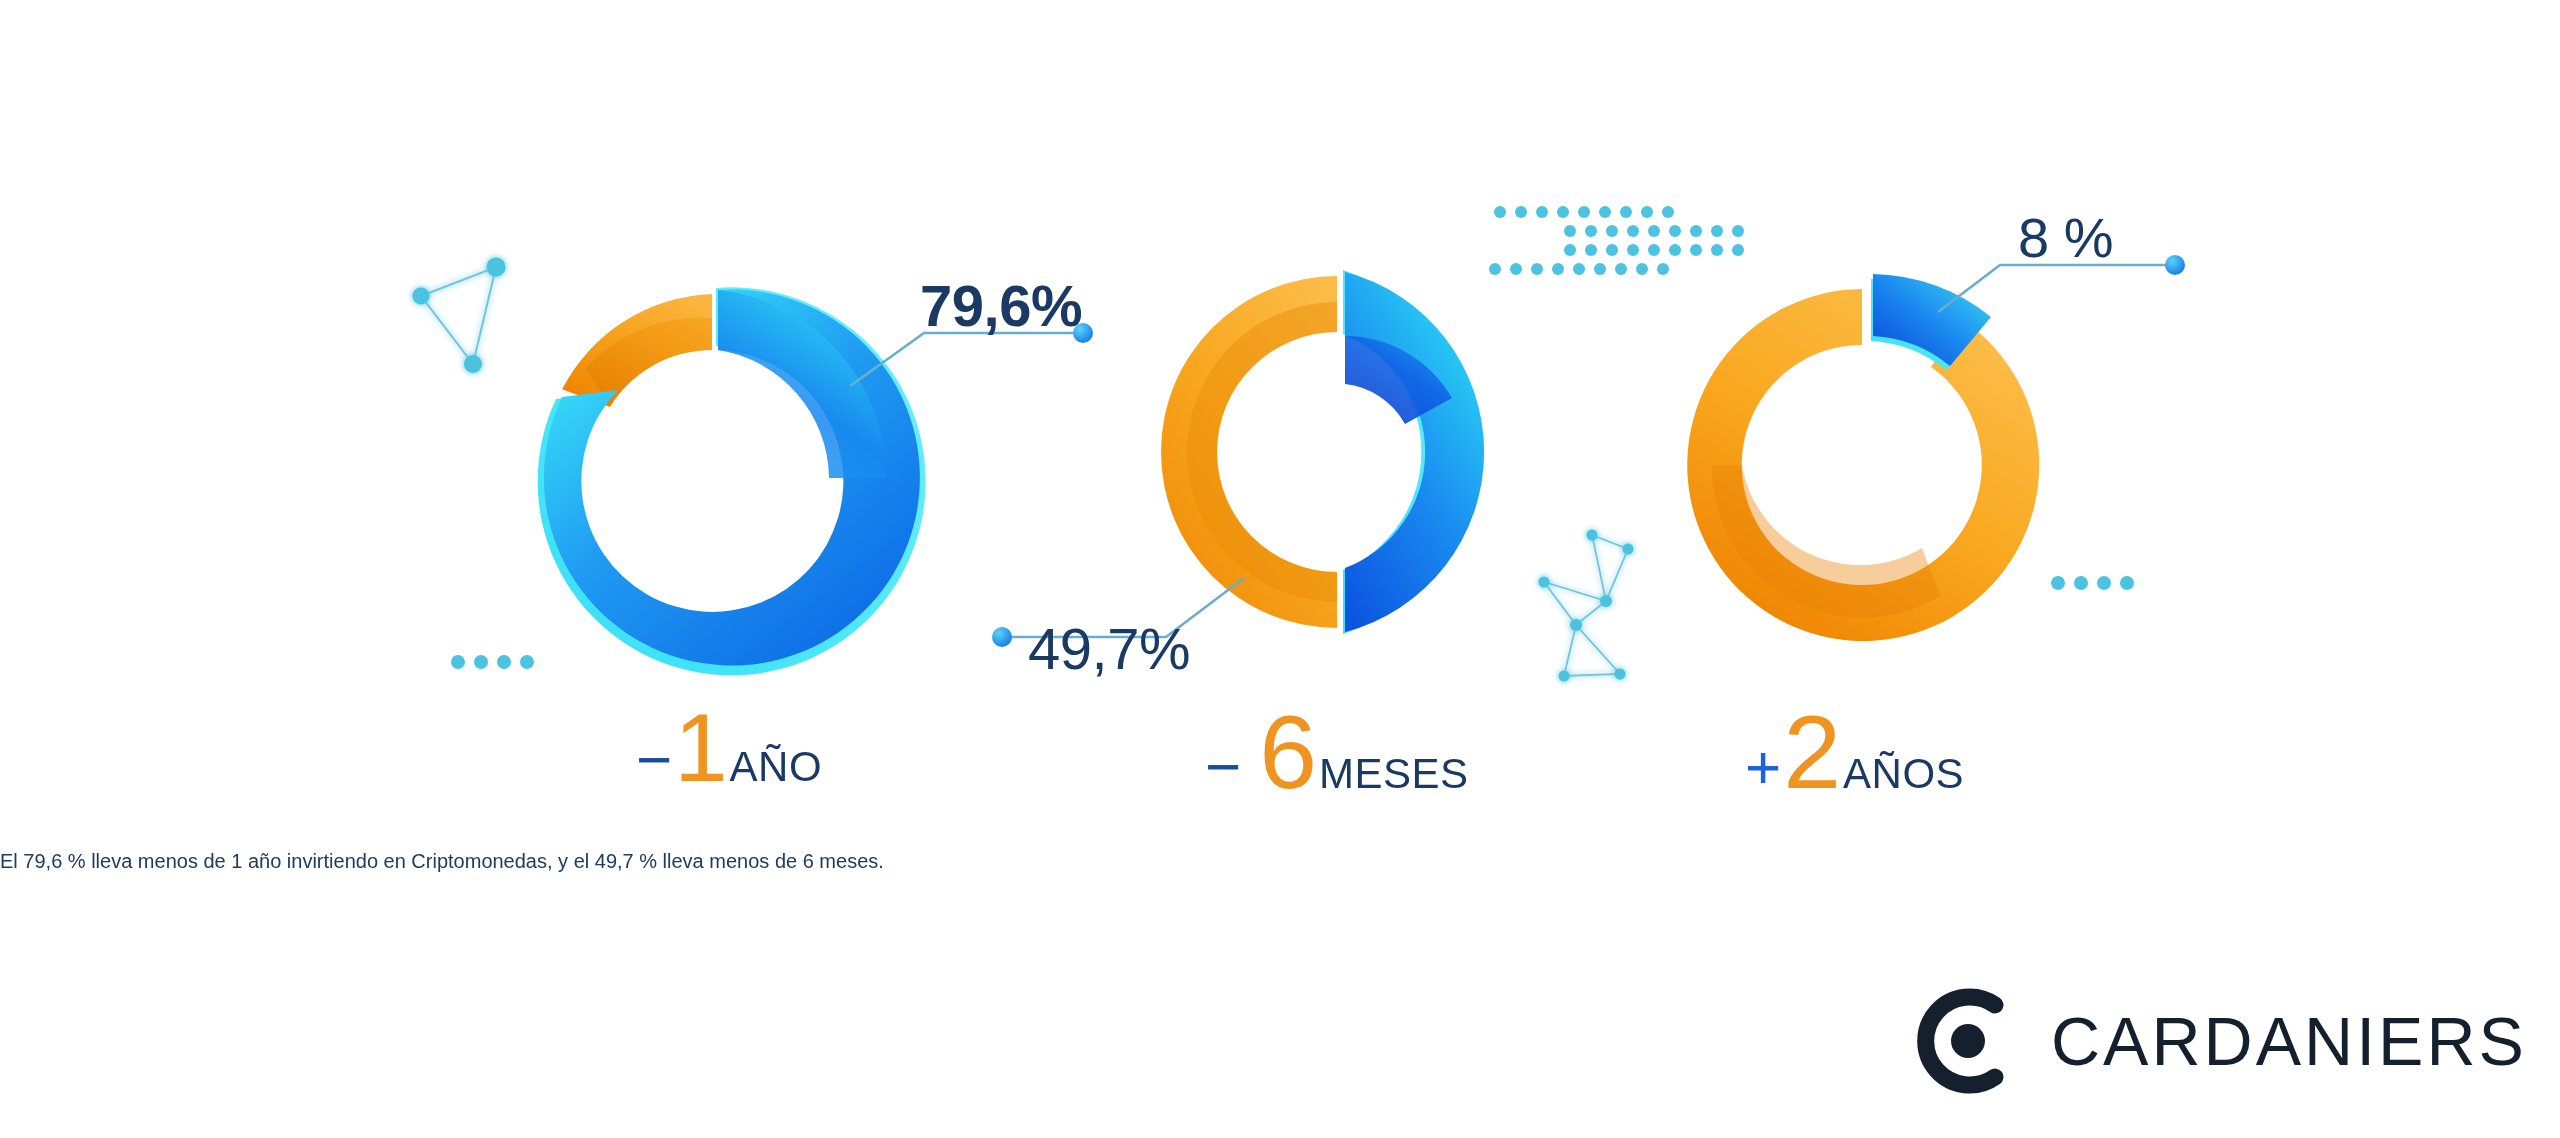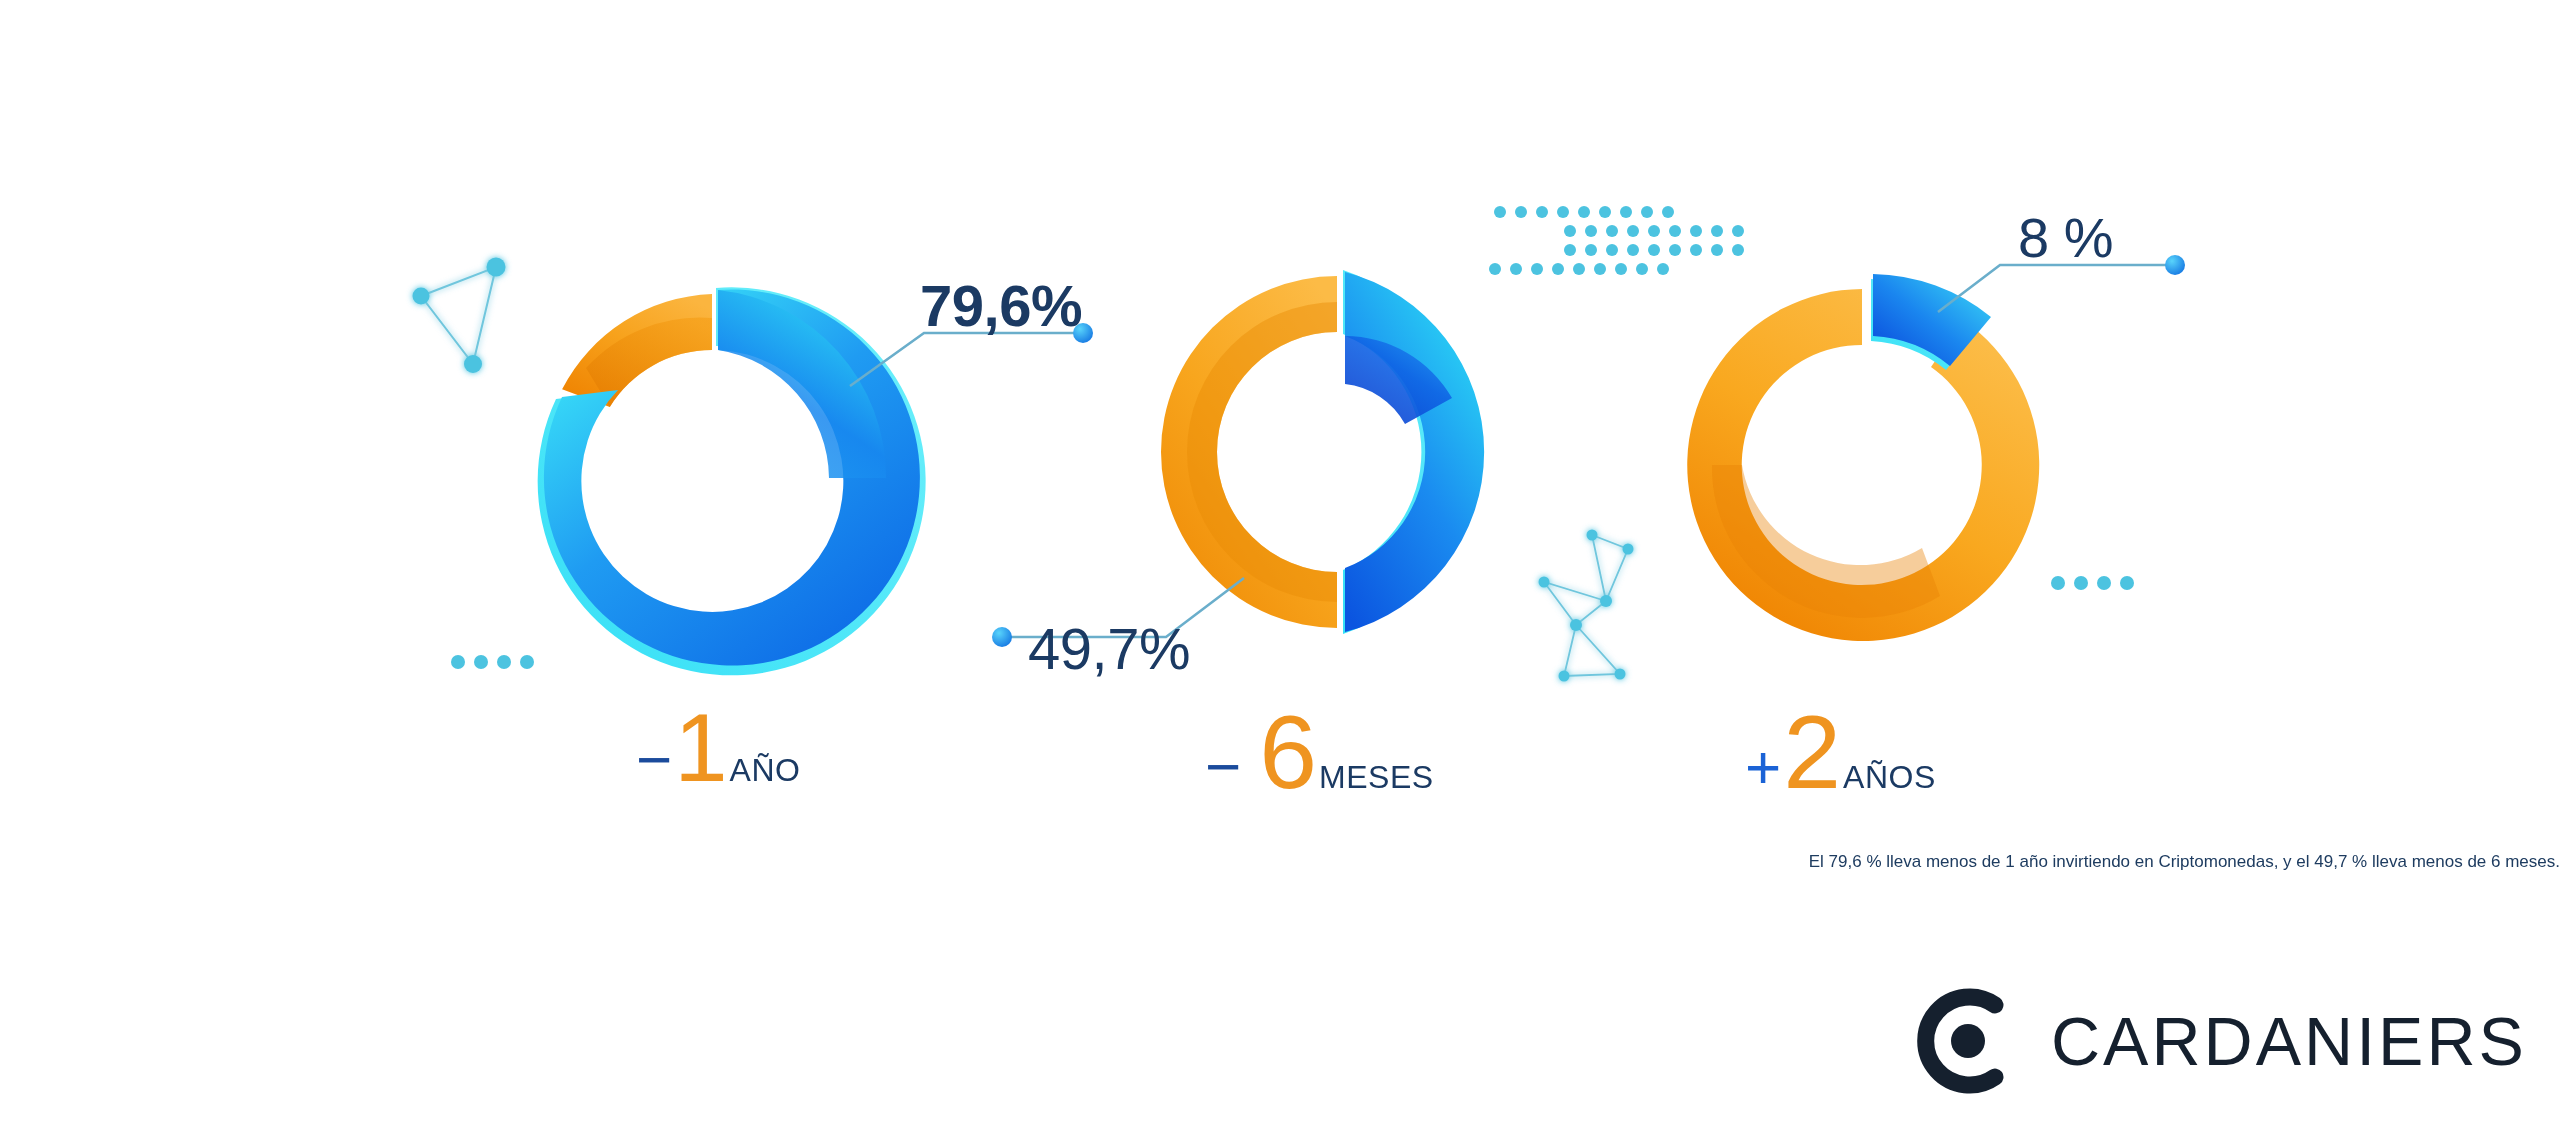--- a/index.html
+++ b/index.html
@@ -57,42 +57,42 @@
   .cap-sign.plus { color: #1b63d6; font-weight: 500; }
   .cap-num {
     color: #ef9420;
     font-size: 96px;
     font-weight: 400;
     line-height: 1;
     margin: 0 2px;
   }
   .cap-unit {
     color: #1b3a63;
-    font-size: 32px;
+    font-size: 42px;
     font-weight: 400;
     line-height: 1;
     letter-spacing: 0.5px;
   }
   #cap-1 { left: 636px;  top: 700px; }
   #cap-2 { left: 1205px; top: 700px; }
   #cap-3 { left: 1745px; top: 700px; }
   #cap-2 .cap-sign { margin-right: 16px; }
   #cap-2 .cap-num  { font-size: 104px; }
   #cap-3 .cap-num  { font-size: 104px; }
 
   
   #body-copy {
     position: absolute;
     left: 0;
     top: 845px;
     width: 2560px;
-    text-align: right;
+    text-align: left;
     color: #1e3c60;
     font-family: "Liberation Sans", sans-serif;
-    font-size: 17px;
+    font-size: 20px;
     line-height: 33px;
     font-weight: 400;
   }
   #body-copy .line { display: block; }
 
   
   #logo {
     position: absolute;
     left: 1915px;
     top: 988px;

